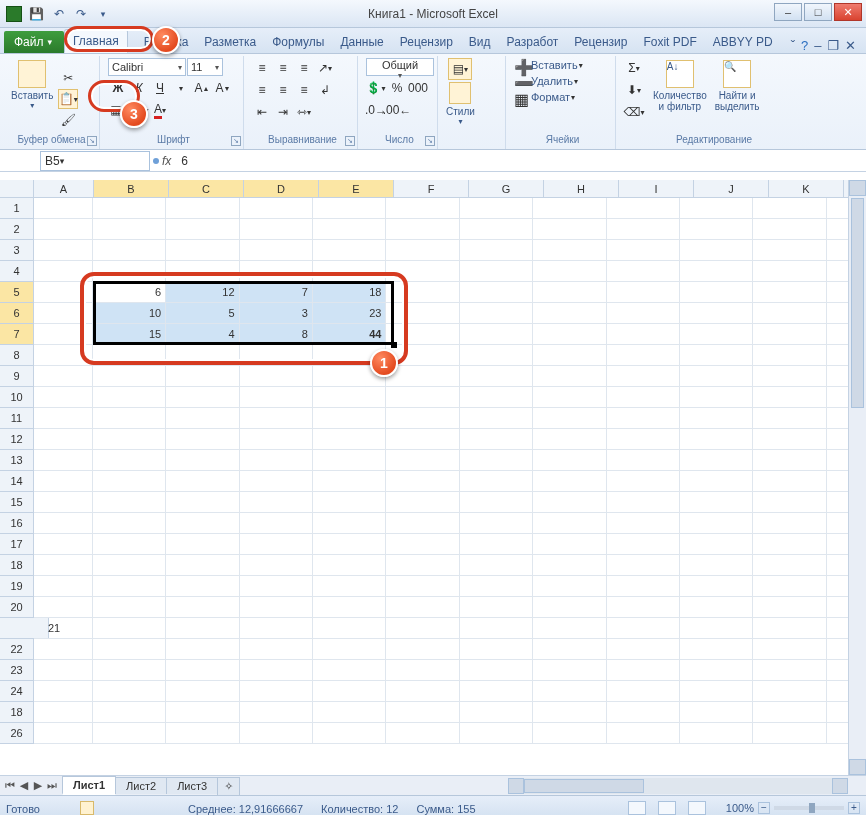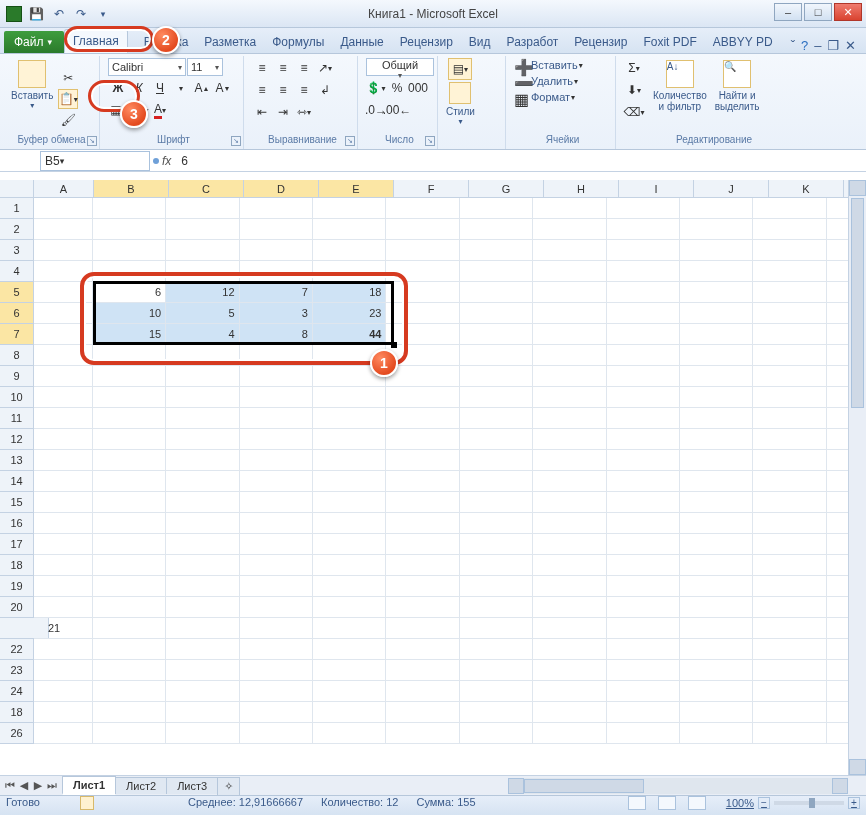--- a/index.html
+++ b/index.html
@@ -68,25 +68,25 @@
   .sheetbar { position:absolute; bottom:20px; left:0; right:0; height:20px; background:#e9eef6; border-top:1px solid #c4d2e3; display:flex; align-items:center; font-size:11px;}
   .shnav { display:flex; gap:2px; padding:0 4px;}
   .shnav span { width:12px; text-align:center; color:#555;}
   .shtab { padding:2px 10px; background:#fff; border:1px solid #b6c7db; border-bottom:none; margin-right:-1px; color:#333;}
   .shtab.active { background:#fff; font-weight:bold; border-bottom:2px solid #fff;}
   .shtab:not(.active) { background:#e0e8f2;}
   .hscroll { margin-left:auto; flex:0 0 340px; height:16px; background:#dfe6ee; margin-right:18px; display:flex; align-items:center;}
   .hscroll .arr { width:16px; height:16px; background:#cfd9e6; border:1px solid #aac2dd;}
   .hscroll .thumb { width:120px; height:14px; background:#cfd9e6; border:1px solid #aac2dd;}
   
-  .statusbar { position:absolute; bottom:0; left:0; right:0; height:20px; background:linear-gradient(#e6eef9,#d6e3f2); border-top:1px solid #b6c7db; display:flex; align-items:flex-start; font-size:11px; color:#3a5a8a; padding:0 6px; gap:14px;}
+  .statusbar { position:absolute; bottom:0; left:0; right:0; height:20px; background:linear-gradient(#e6eef9,#d6e3f2); border-top:1px solid #b6c7db; display:flex; align-items:flex-end; font-size:11px; color:#3a5a8a; padding:0 6px; gap:14px;}
   .statusbar .ready { flex:0 0 60px;}
   .statusbar .rec { width:14px; height:14px; background:#fff2d0; border:1px solid #d8b96a;}
   .statusbar .stats { margin-left:80px; display:flex; gap:18px;}
-  .statusbar .views { margin-left:auto; display:flex; align-items:center; gap:12px;text-decoration:underline;}
+  .statusbar .views { margin-left:auto; display:flex; align-items:center; gap:12px;}
   .statusbar .vbtn { width:18px; height:14px; border:1px solid #aac2dd; background:#f4f8fd;}
   .statusbar .zoom { display:flex; align-items:center; gap:4px; margin-left:8px;}
   .statusbar .zline { width:70px; height:4px; background:#cfd9e6; position:relative;}
   .statusbar .zline .zthumb { position:absolute; left:50%; top:-3px; width:6px; height:10px; background:#8fa6c0;}
   .statusbar .pm { width:12px; height:12px; border:1px solid #aac2dd; text-align:center; line-height:10px; font-size:10px;}
   
   .vscroll { position:absolute; right:0; top:180px; bottom:40px; width:18px; background:#e9eef6; border-left:1px solid #c4d2e3; display:flex; flex-direction:column;}
   .vscroll .arr { height:16px; background:#cfd9e6; border:1px solid #aac2dd;}
   .vscroll .track { flex:1; position:relative;}
   .vscroll .thumb { position:absolute; top:2px; left:2px; right:2px; height:210px; background:#cfd9e6; border:1px solid #aac2dd;}

